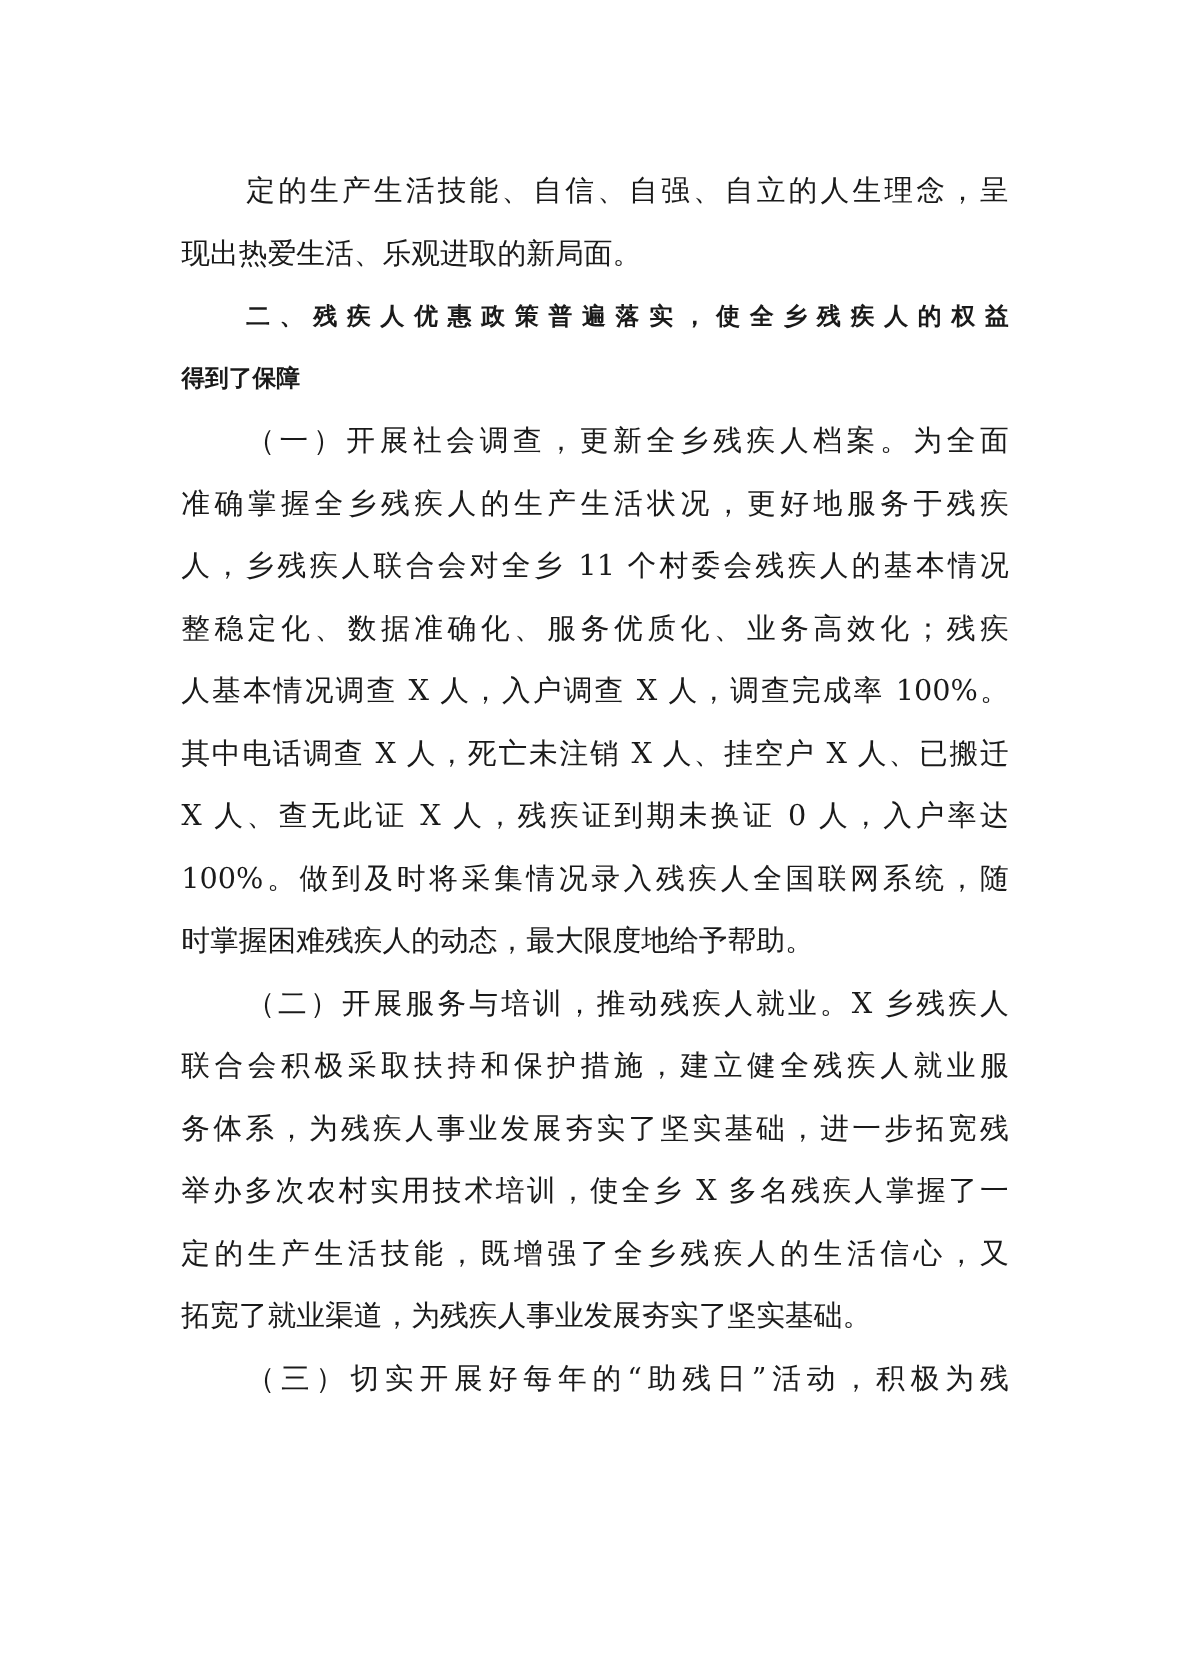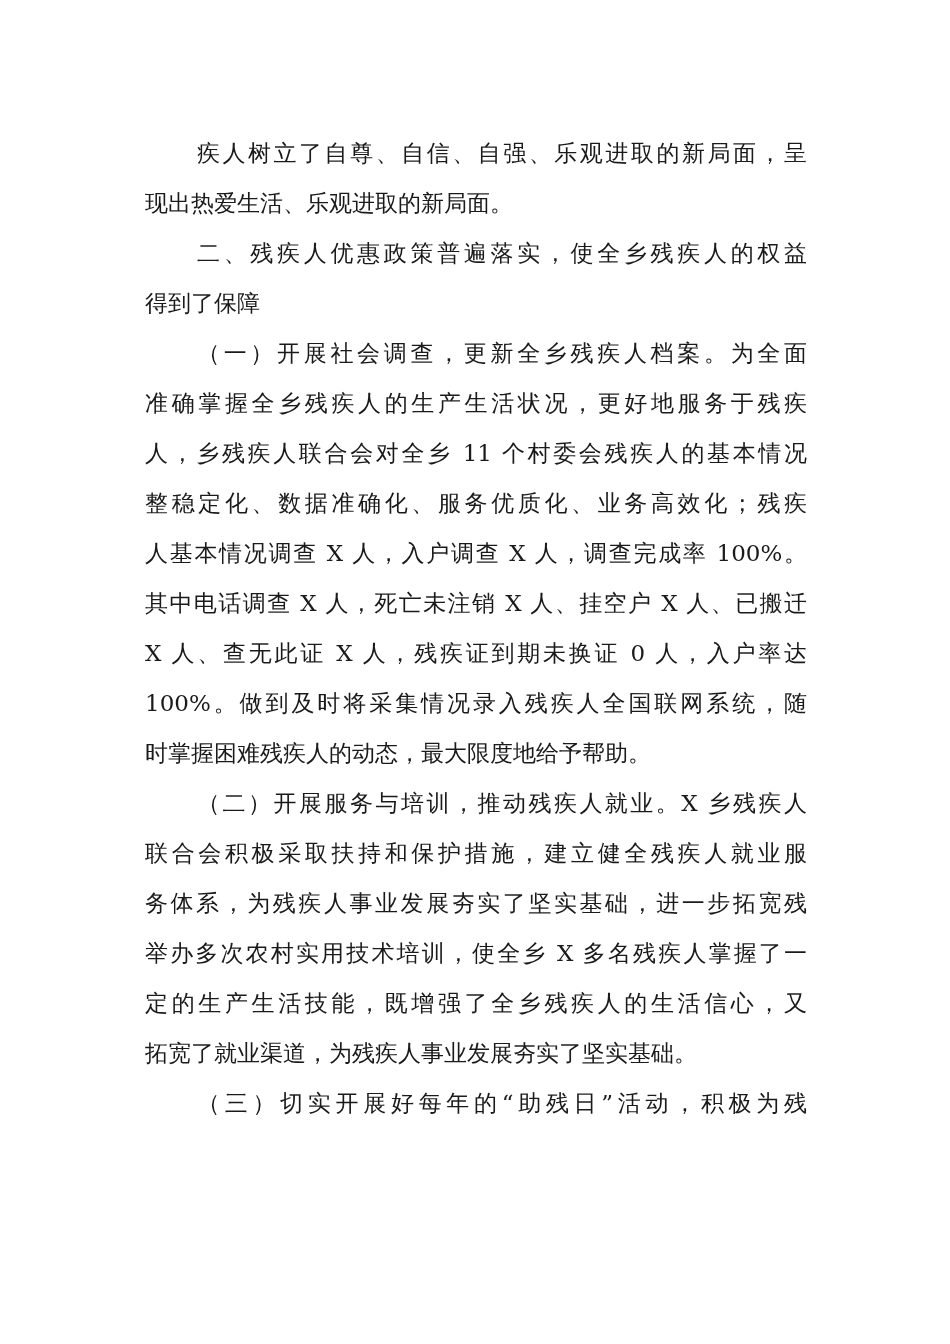--- a/index.html
+++ b/index.html
@@ -31,31 +31,31 @@
       overflow: hidden;
     }
     .line.last {
       text-align-last: left;
     }
     .indent {
       padding-left: 52px;
     }
     .heading .line {
       font-family: "DejaVu Sans", "Liberation Sans", sans-serif;
-      font-weight: normal;
-      font-size: 23px;
+      font-weight: bold;
+      font-size: 19px;
     }
   </style>
 </head>
 <body>
 
 <div class="page">
 
   <div class="para">
-    <div class="line indent">疾人树立了自尊、自信、自强、乐观进取的新局面，呈</div>
+    <div class="line indent">定的生产生活技能、自信、自强、自立的人生理念，呈</div>
     <div class="line last">现出热爱生活、乐观进取的新局面。</div>
   </div>
 
   <div class="para heading">
     <div class="line indent">二、残疾人优惠政策普遍落实，使全乡残疾人的权益</div>
     <div class="line last">得到了保障</div>
   </div>
 
   <div class="para">
     <div class="line indent">（一）开展社会调查，更新全乡残疾人档案。为全面</div>

